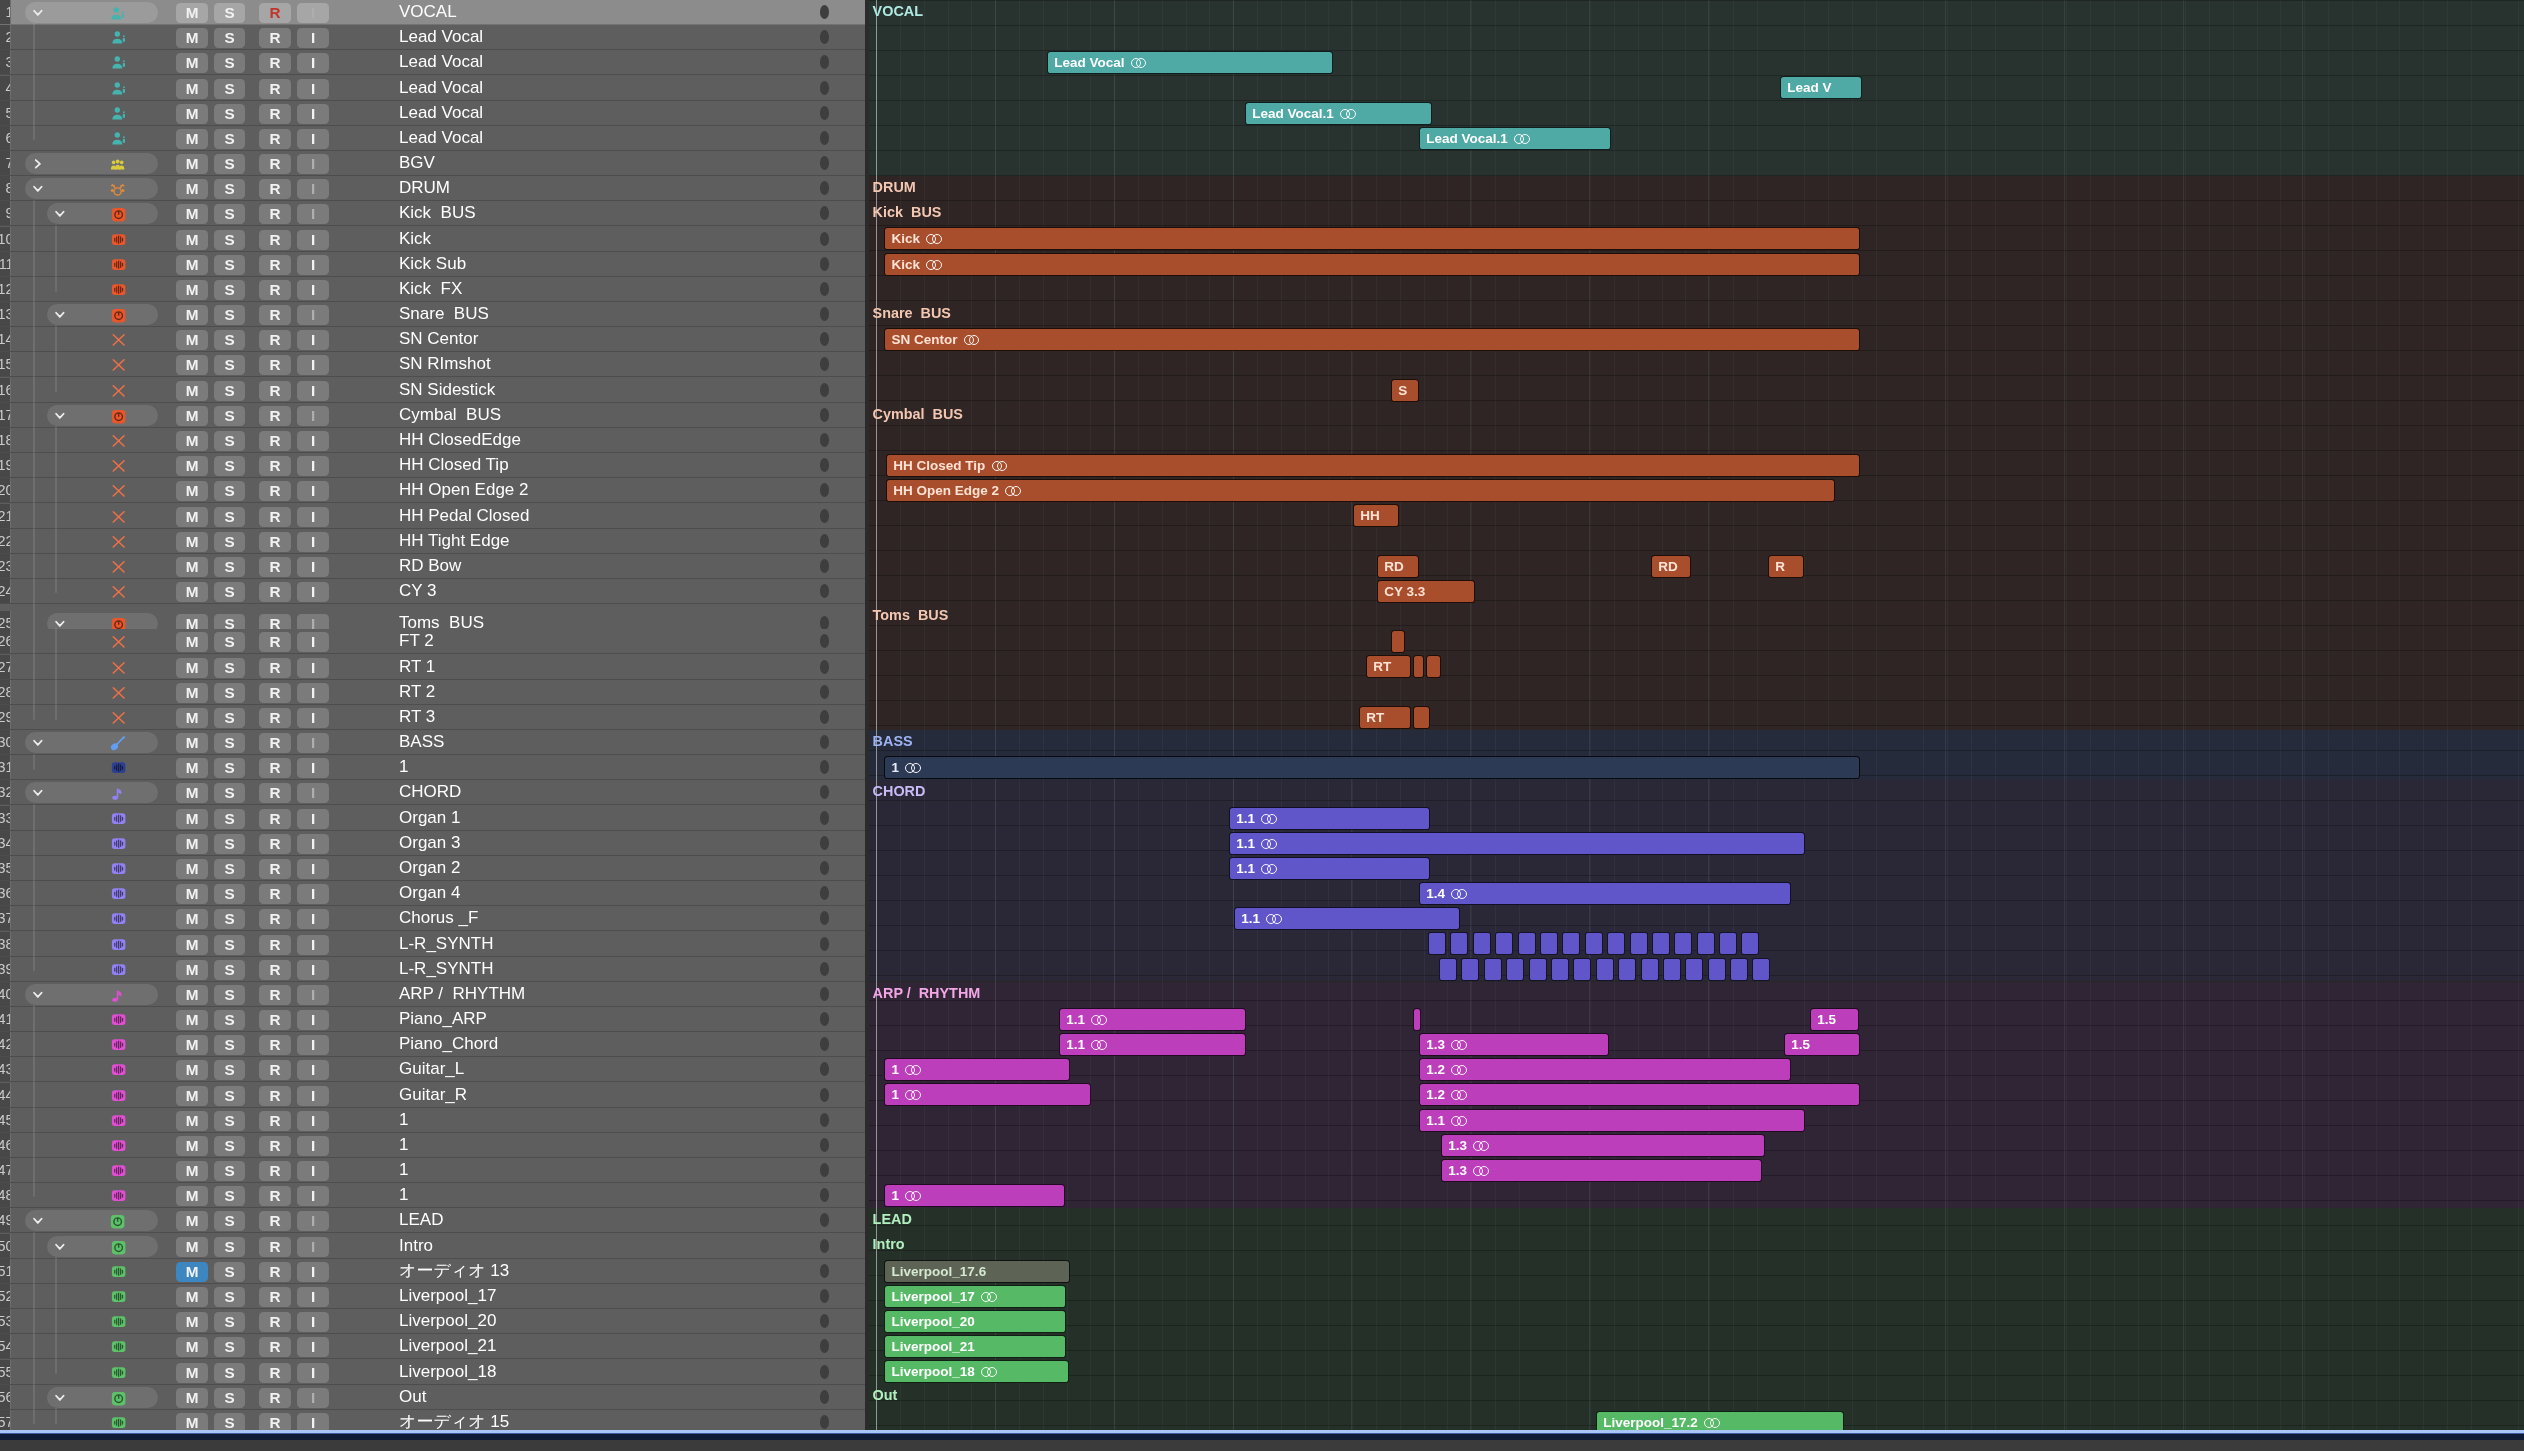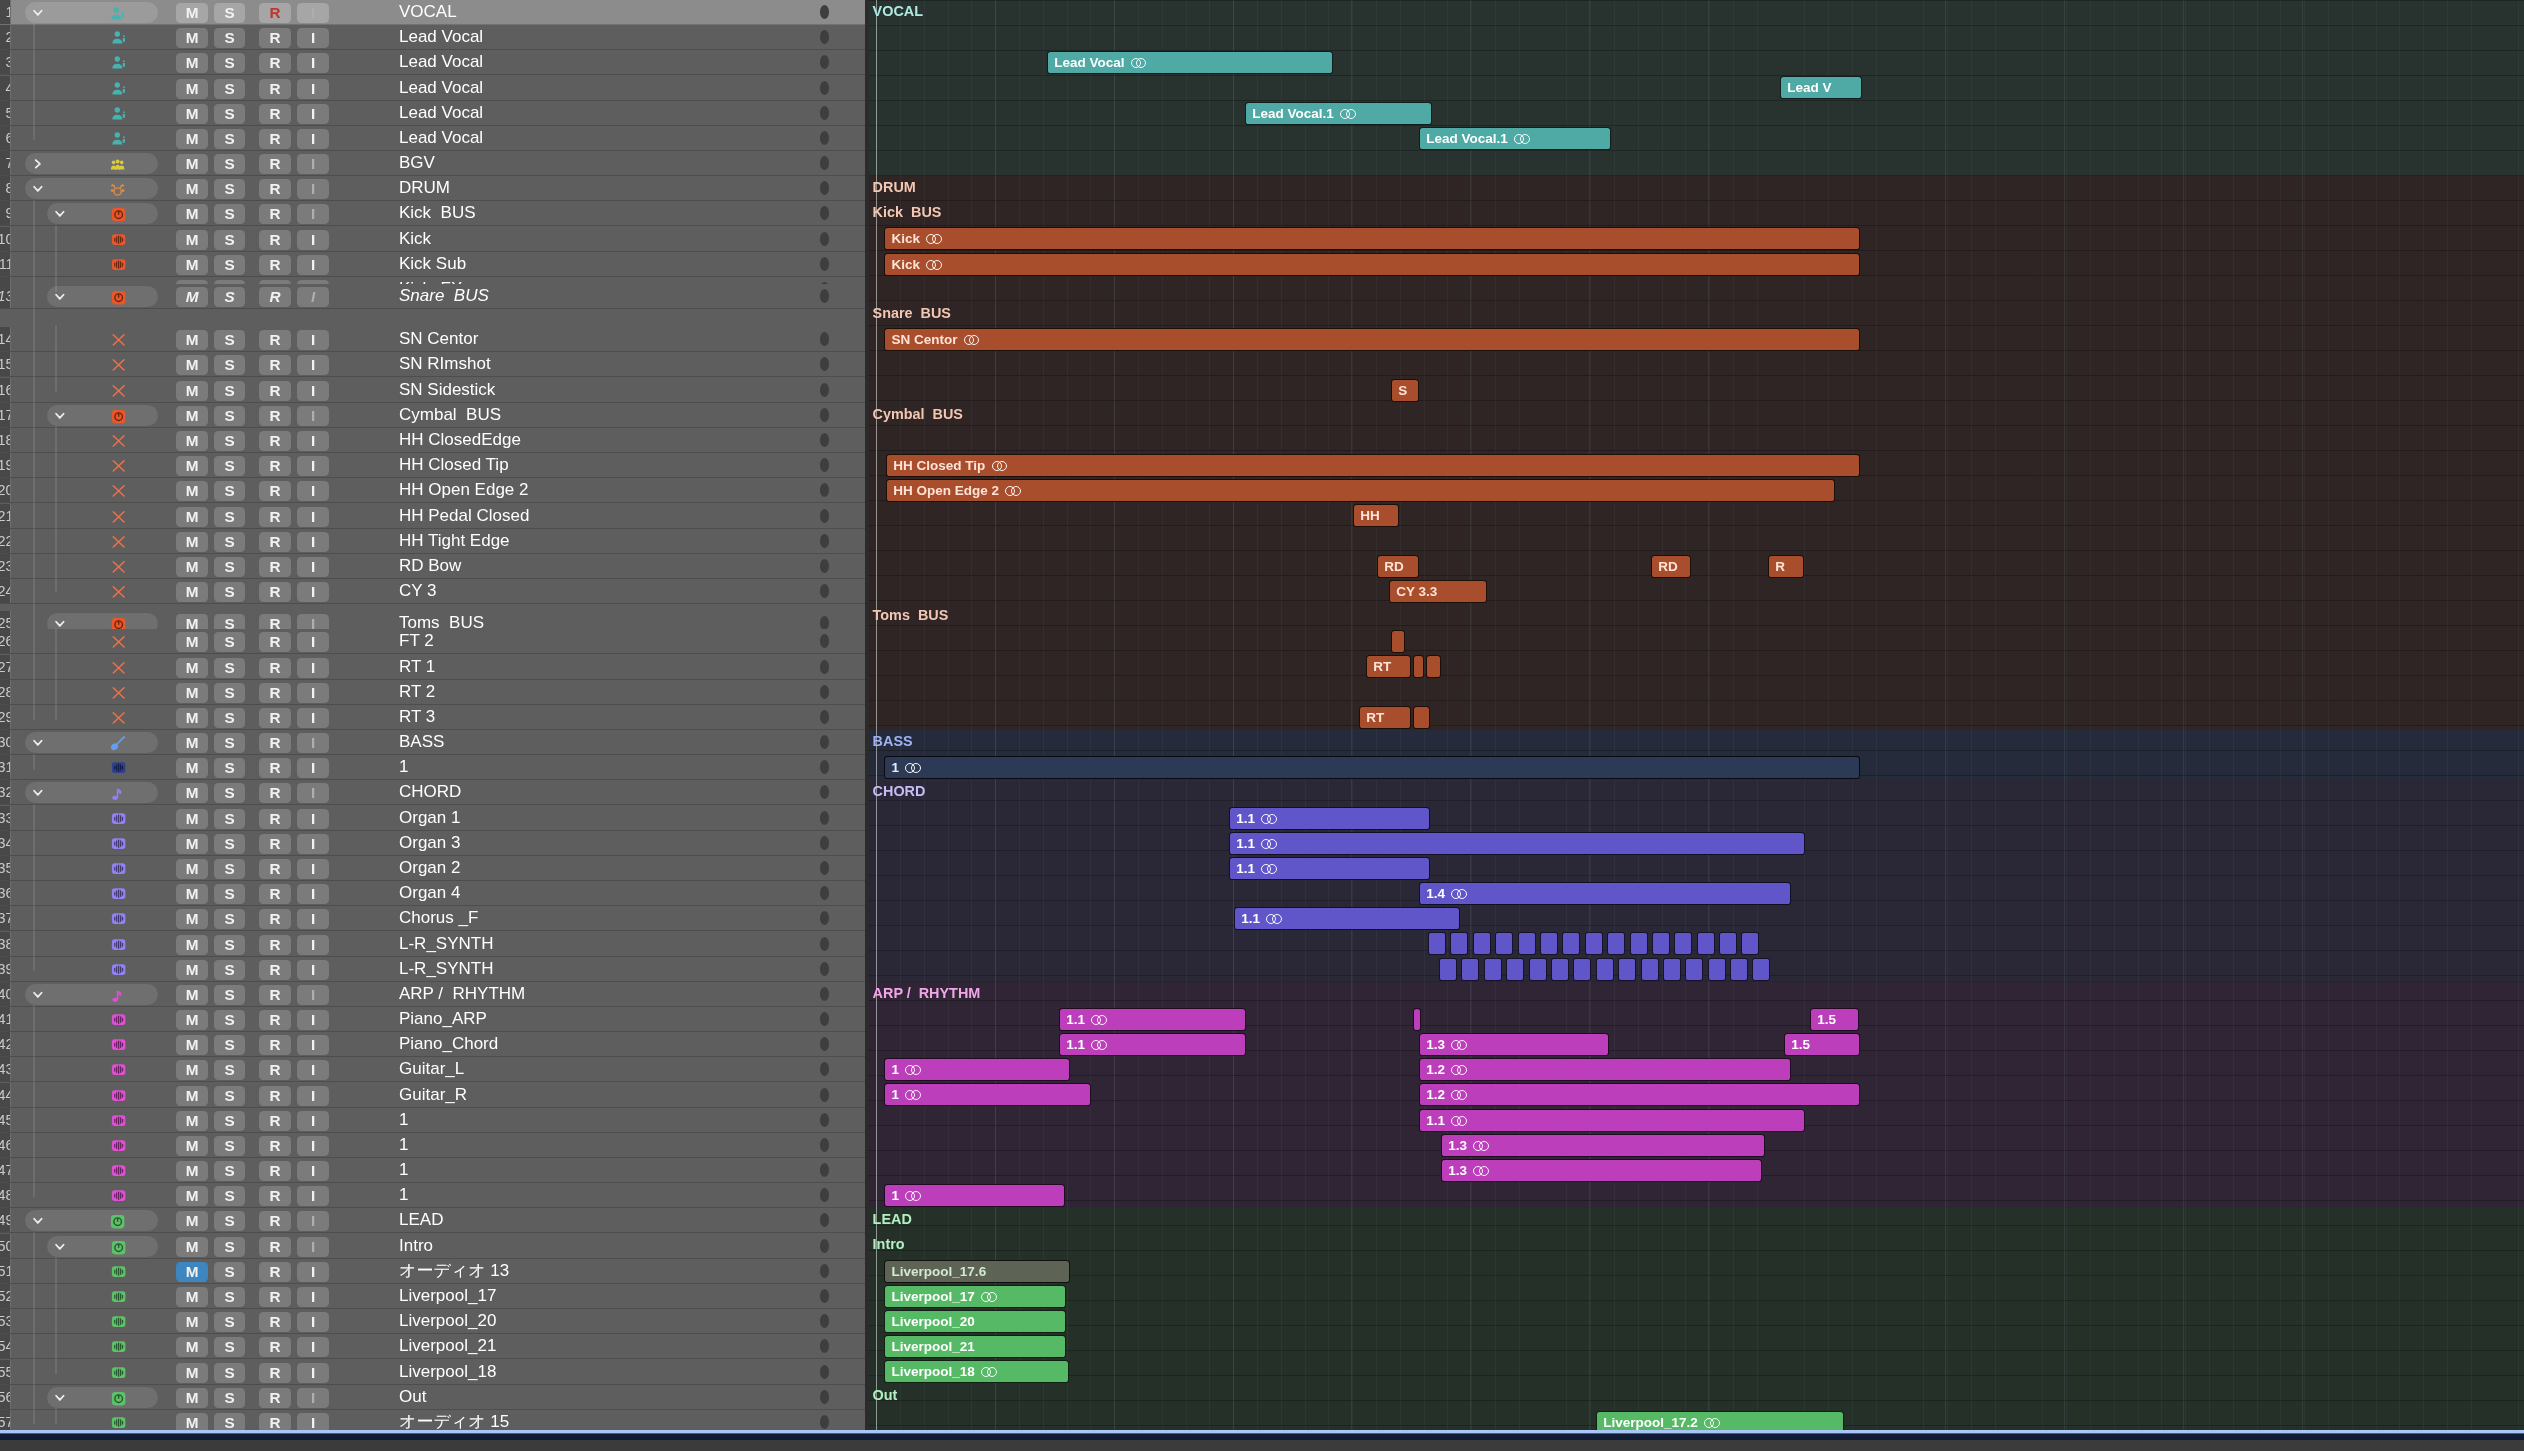--- a/index.html
+++ b/index.html
@@ -291,21 +291,21 @@
         <svg class="ticon" style="color: rgb(232, 86, 42);" viewBox="0 0 17 17" width="15.3" height="15.3">
           <use href="#i-wave"></use>
         </svg>
         <div class="btn bm"><span>M</span></div>
         <div class="btn bs"><span>S</span></div>
         <div class="btn br"><span>R</span></div>
         <div class="btn bi"><span>I</span></div>
         <div class="tname">Kick  FX</div>
         <div class="dot"></div>
       </div>
-      <div class="row" style="top: 284px; font-style: italic;">
+      <div class="row" style="top: 302px;">
         <div class="numcell">
           <span class="num">13</span>
         </div>
         <div class="pill" style="left: 47px; width: 111px;">
           <svg class="chev" viewBox="0 0 13 13" width="11.7" height="11.7">
             <use href="#i-chev"></use>
           </svg>
           <svg class="ticon" style="color: rgb(232, 86, 42); left: 64px;" viewBox="0 0 17 17" width="15.3" height="15.3">
             <use href="#i-dial"></use>
           </svg>
@@ -1016,21 +1016,21 @@
       <div class="region" style="left: 15.3px; width: 976px; top: 227px; background: rgb(168, 78, 44); color: rgb(255, 227, 214);"><span>Kick</span><span class="take"><i></i><i></i></span></div>
       <div class="region" style="left: 15.3px; width: 976px; top: 253px; background: rgb(168, 78, 44); color: rgb(255, 227, 214);"><span>Kick</span><span class="take"><i></i><i></i></span></div>
       <div class="region" style="left: 15.3px; width: 976px; top: 328px; background: rgb(168, 78, 44); color: rgb(255, 227, 214);"><span>SN Centor</span><span class="take"><i></i><i></i></span></div>
       <div class="region" style="left: 522px; width: 28px; top: 379px; background: rgb(168, 78, 44); color: rgb(255, 227, 214);"><span>S</span></div>
       <div class="region" style="left: 17px; width: 974px; top: 454px; background: rgb(168, 78, 44); color: rgb(255, 227, 214);"><span>HH Closed Tip</span><span class="take"><i></i><i></i></span></div>
       <div class="region" style="left: 17px; width: 949px; top: 479px; background: rgb(168, 78, 44); color: rgb(255, 227, 214);"><span>HH Open Edge 2</span><span class="take"><i></i><i></i></span></div>
       <div class="region" style="left: 484px; width: 46px; top: 504px; background: rgb(168, 78, 44); color: rgb(255, 227, 214);"><span>HH</span></div>
       <div class="region" style="left: 508px; width: 42px; top: 555px; background: rgb(168, 78, 44); color: rgb(255, 227, 214);"><span>RD</span></div>
       <div class="region" style="left: 782px; width: 40px; top: 555px; background: rgb(168, 78, 44); color: rgb(255, 227, 214);"><span>RD</span></div>
       <div class="region" style="left: 899px; width: 36px; top: 555px; background: rgb(168, 78, 44); color: rgb(255, 227, 214);"><span>R</span></div>
-      <div class="region" style="left: 520px; width: 98px; top: 580px; background: rgb(168, 78, 44); color: rgb(255, 227, 214);"><span>CY 3.3</span></div>
+      <div class="region" style="left: 508px; width: 98px; top: 580px; background: rgb(168, 78, 44); color: rgb(255, 227, 214);"><span>CY 3.3</span></div>
       <div class="region" style="left: 522px; width: 13.5px; top: 630px; background: rgb(168, 78, 44); color: rgb(255, 227, 214);"></div>
       <div class="region" style="left: 497px; width: 45px; top: 655px; background: rgb(168, 78, 44); color: rgb(255, 227, 214);"><span>RT</span></div>
       <div class="region" style="left: 544px; width: 10.8px; top: 655px; background: rgb(168, 78, 44); color: rgb(255, 227, 214);"></div>
       <div class="region" style="left: 557px; width: 15.3px; top: 655px; background: rgb(168, 78, 44); color: rgb(255, 227, 214);"></div>
       <div class="region" style="left: 490px; width: 52px; top: 706px; background: rgb(168, 78, 44); color: rgb(255, 227, 214);"><span>RT</span></div>
       <div class="region" style="left: 544px; width: 17px; top: 706px; background: rgb(168, 78, 44); color: rgb(255, 227, 214);"></div>
       <div class="region" style="left: 15.3px; width: 976px; top: 756px; background: rgb(44, 58, 85); color: rgb(232, 236, 248);"><span>1</span><span class="take"><i></i><i></i></span></div>
       <div class="region" style="left: 360px; width: 201px; top: 807px; background: rgb(96, 86, 202); color: rgb(255, 255, 255);"><span>1.1</span><span class="take"><i></i><i></i></span></div>
       <div class="region" style="left: 360px; width: 576px; top: 832px; background: rgb(96, 86, 202); color: rgb(255, 255, 255);"><span>1.1</span><span class="take"><i></i><i></i></span></div>
       <div class="region" style="left: 360px; width: 201px; top: 857px; background: rgb(96, 86, 202); color: rgb(255, 255, 255);"><span>1.1</span><span class="take"><i></i><i></i></span></div>

